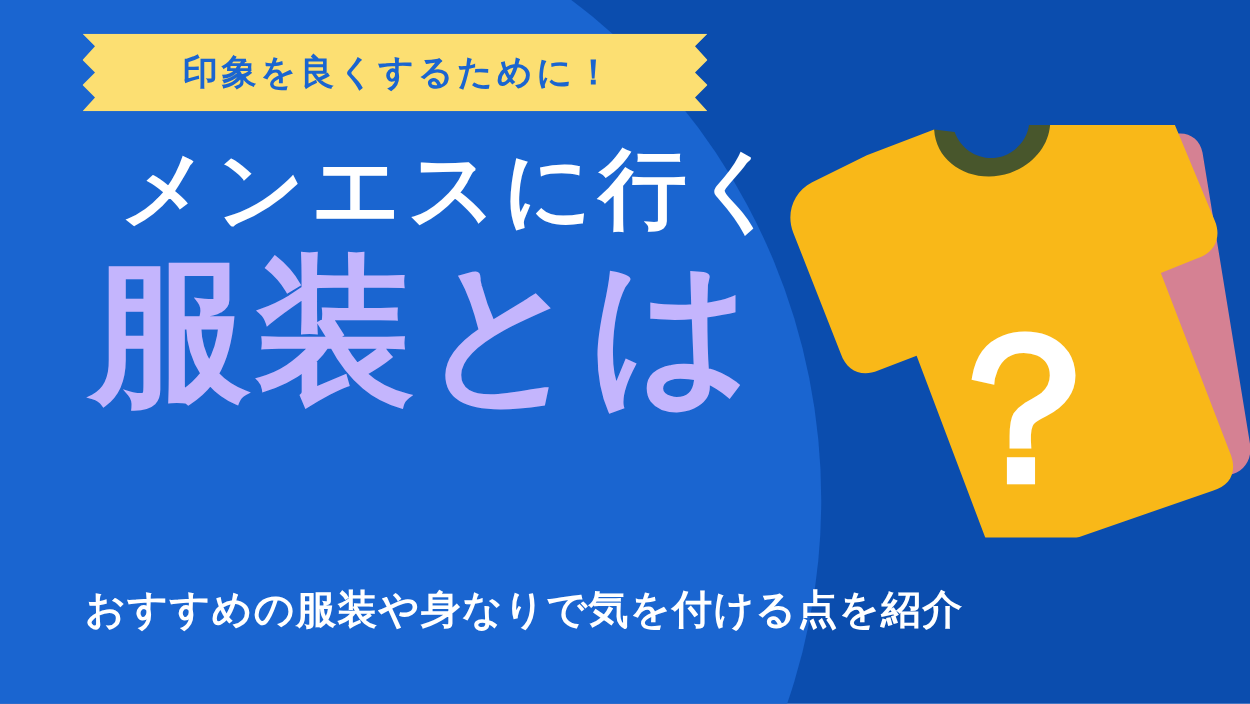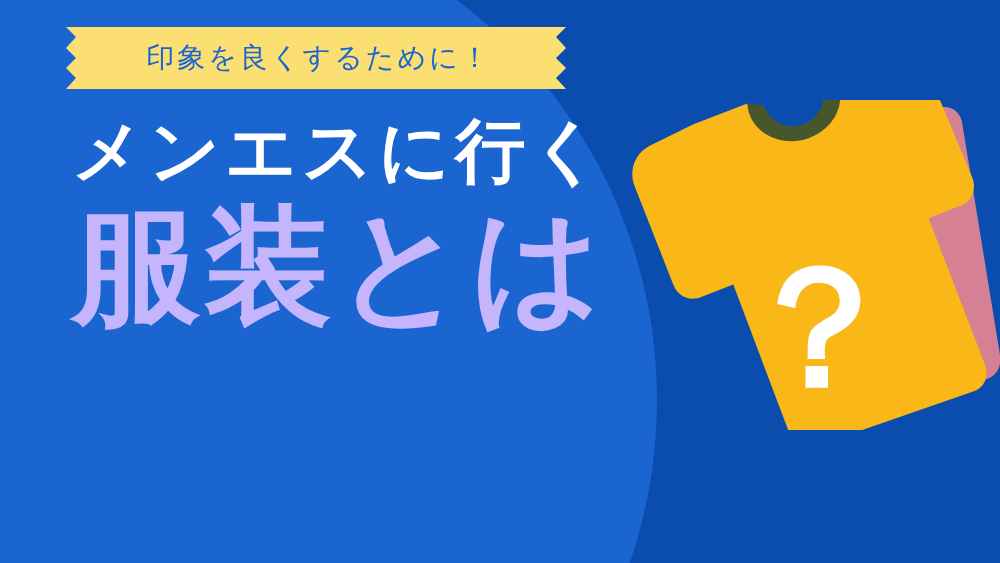--- a/index.html
+++ b/index.html
@@ -42,21 +42,21 @@
   }
   .ribbon-svg { display: block; width: 100%; height: 100%; }
   .ribbon-text {
     position: absolute;
     inset: 0;
     display: flex;
     align-items: center;
     justify-content: center;
     color: #1A65D0;
     font-size: 28px;
-    font-weight: 400;
+    font-weight: 700;
     letter-spacing: 3px;
     padding-left: 6px;
     white-space: nowrap;
   }
 
   
   .illustration {
     position: absolute;
     left: 612px;
     top: 100px;
@@ -72,20 +72,21 @@
     top: 115px;
     width: 830px;
   }
   .headline-line1 {
     color: #ffffff;
     font-size: 70px;
     font-weight: 700;
     line-height: 1.05;
     letter-spacing: 5px;
     white-space: nowrap;
+    margin-left: 24px;
   }
   .headline-line2 {
     position: relative;
     color: #c4b5fd;
     font-size: 128px;
     font-weight: 700;
     line-height: 1.08;
     letter-spacing: 4px;
     margin-top: 8px;
     white-space: nowrap;
@@ -142,14 +143,15 @@
     </svg>
     <div class="ribbon-text">印象を良くするために！</div>
   </div>
 
   <div class="headline">
     <div class="headline-line1">メンエスに行く</div>
     <div class="headline-line2">服装とは</div>
   </div>
   <div class="qmark">？</div>
 
+  <div class="subtitle">おすすめの服装や身なりで気を付ける点を紹介</div>
 
 </div>
 
 </body></html>

